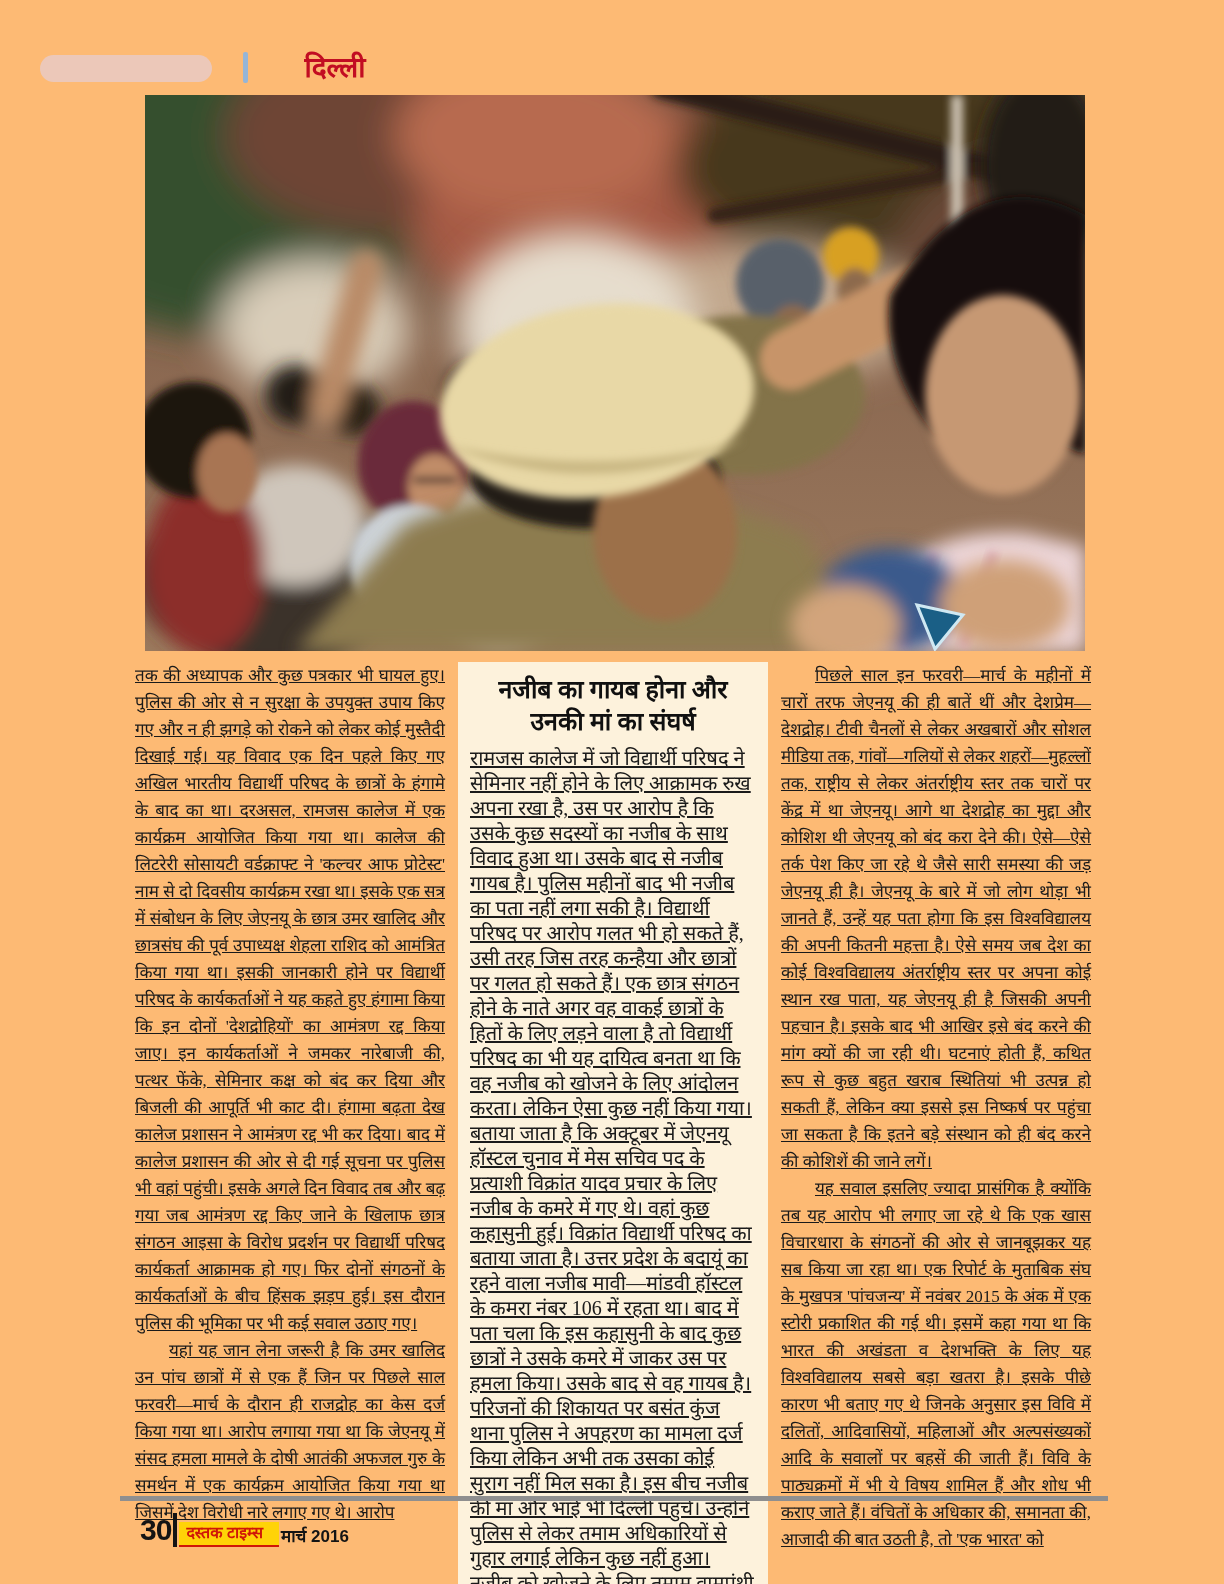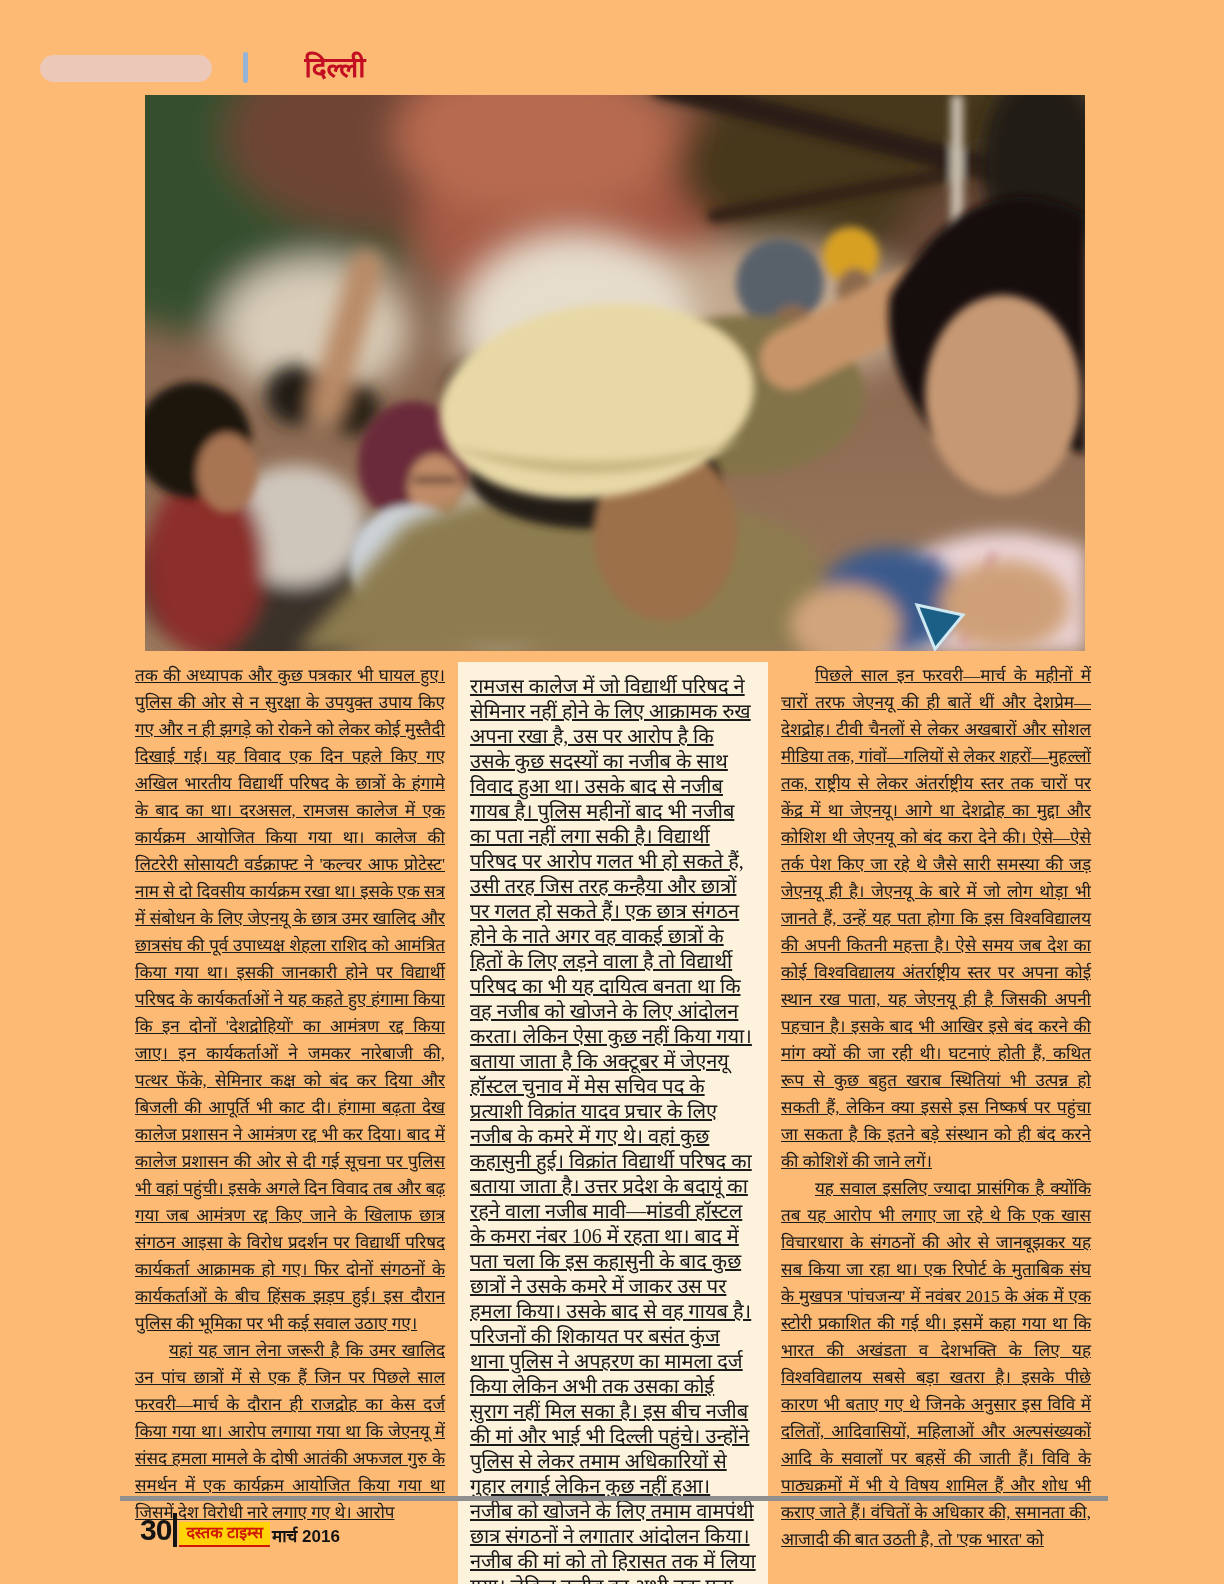--- a/index.html
+++ b/index.html
@@ -39,21 +39,21 @@
 
   
   .footer-rule { position:absolute; left:120px; top:1496px; width:988px; height:5px;
     background:#8f8f8f; }
   .footer { position:absolute; left:140px; top:1507px; height:40px;
     display:flex; align-items:flex-end; gap:2px;
     font-family:"Liberation Sans","DejaVu Sans",sans-serif; }
   .page-number { font-size:30px; font-weight:bold; color:#141414; letter-spacing:-1px; }
   .footer-vbar { width:4px; height:34px; background:#141414; }
   .magazine-logo { background:#ffd307; color:#d01708; font-weight:bold; font-size:16px;
-    padding:3px 7px 4px 7px; border-bottom:2px solid #d01708; line-height:1; }
+    padding:3px 16px 4px 7px; border-bottom:2px solid #d01708; line-height:1; }
   .footer-issue { font-size:17px; font-weight:bold; color:#141414; }
 </style>
 </head>
 <body>
 
 <div class="page">
 
   <div class="header">
     <div class="header-pill"></div>
     <div class="header-tick"></div>
@@ -163,20 +163,21 @@
 
   <div class="columns">
 
     <div class="col">
       <p>तक की अध्यापक और कुछ पत्रकार भी घायल हुए। पुलिस की ओर से न सुरक्षा के उपयुक्त उपाय किए गए और न ही झगड़े को रोकने को लेकर कोई मुस्तैदी दिखाई गई। यह विवाद एक दिन पहले किए गए अखिल भारतीय विद्यार्थी परिषद के छात्रों के हंगामे के बाद का था। दरअसल, रामजस कालेज में एक कार्यक्रम आयोजित किया गया था। कालेज की लिटरेरी सोसायटी वर्डक्राफ्ट ने 'कल्चर आफ प्रोटेस्ट' नाम से दो दिवसीय कार्यक्रम रखा था। इसके एक सत्र में संबोधन के लिए जेएनयू के छात्र उमर खालिद और छात्रसंघ की पूर्व उपाध्यक्ष शेहला राशिद को आमंत्रित किया गया था। इसकी जानकारी होने पर विद्यार्थी परिषद के कार्यकर्ताओं ने यह कहते हुए हंगामा किया कि इन दोनों 'देशद्रोहियों' का आमंत्रण रद्द किया जाए। इन कार्यकर्ताओं ने जमकर नारेबाजी की, पत्थर फेंके, सेमिनार कक्ष को बंद कर दिया और बिजली की आपूर्ति भी काट दी। हंगामा बढ़ता देख कालेज प्रशासन ने आमंत्रण रद्द भी कर दिया। बाद में कालेज प्रशासन की ओर से दी गई सूचना पर पुलिस भी वहां पहुंची। इसके अगले दिन विवाद तब और बढ़ गया जब आमंत्रण रद्द किए जाने के खिलाफ छात्र संगठन आइसा के विरोध प्रदर्शन पर विद्यार्थी परिषद कार्यकर्ता आक्रामक हो गए। फिर दोनों संगठनों के कार्यकर्ताओं के बीच हिंसक झड़प हुई। इस दौरान पुलिस की भूमिका पर भी कई सवाल उठाए गए।</p>
       <p class="indent">यहां यह जान लेना जरूरी है कि उमर खालिद उन पांच छात्रों में से एक हैं जिन पर पिछले साल फरवरी—मार्च के दौरान ही राजद्रोह का केस दर्ज किया गया था। आरोप लगाया गया था कि जेएनयू में संसद हमला मामले के दोषी आतंकी अफजल गुरु के समर्थन में एक कार्यक्रम आयोजित किया गया था जिसमें देश विरोधी नारे लगाए गए थे। आरोप</p>
     </div>
 
     <div class="col">
       <div class="story-box">
+        <h2 class="story-box-title">नजीब का गायब होना और उनकी मां का संघर्ष</h2>
         <p class="story-box-body">रामजस कालेज में जो विद्यार्थी परिषद ने सेमिनार नहीं होने के लिए आक्रामक रुख अपना रखा है, उस पर आरोप है कि उसके कुछ सदस्यों का नजीब के साथ विवाद हुआ था। उसके बाद से नजीब गायब है। पुलिस महीनों बाद भी नजीब का पता नहीं लगा सकी है। विद्यार्थी परिषद पर आरोप गलत भी हो सकते हैं, उसी तरह जिस तरह कन्हैया और छात्रों पर गलत हो सकते हैं। एक छात्र संगठन होने के नाते अगर वह वाकई छात्रों के हितों के लिए लड़ने वाला है तो विद्यार्थी परिषद का भी यह दायित्व बनता था कि वह नजीब को खोजने के लिए आंदोलन करता। लेकिन ऐसा कुछ नहीं किया गया। बताया जाता है कि अक्टूबर में जेएनयू हॉस्टल चुनाव में मेस सचिव पद के प्रत्याशी विक्रांत यादव प्रचार के लिए नजीब के कमरे में गए थे। वहां कुछ कहासुनी हुई। विक्रांत विद्यार्थी परिषद का बताया जाता है। उत्तर प्रदेश के बदायूं का रहने वाला नजीब मावी—मांडवी हॉस्टल के कमरा नंबर 106 में रहता था। बाद में पता चला कि इस कहासुनी के बाद कुछ छात्रों ने उसके कमरे में जाकर उस पर हमला किया। उसके बाद से वह गायब है। परिजनों की शिकायत पर बसंत कुंज थाना पुलिस ने अपहरण का मामला दर्ज किया लेकिन अभी तक उसका कोई सुराग नहीं मिल सका है। इस बीच नजीब की मां और भाई भी दिल्ली पहुंचे। उन्होंने पुलिस से लेकर तमाम अधिकारियों से गुहार लगाई लेकिन कुछ नहीं हुआ। नजीब को खोजने के लिए तमाम वामपंथी छात्र संगठनों ने लगातार आंदोलन किया। नजीब की मां को तो हिरासत तक में लिया गया। लेकिन नजीब का अभी तक पता नहीं चल सका है।</p>
       </div>
       <p class="continuation">लगाया गया था कि नारेबाजी करने वालों में छात्रसंघ अध्यक्ष कन्हैया कुमार और उमर खालिद आदि शामिल थे। फिलहाल ये छात्र जमानत पर बाहर हैं।</p>
     </div>
 
     <div class="col">
       <p class="indent">पिछले साल इन फरवरी—मार्च के महीनों में चारों तरफ जेएनयू की ही बातें थीं और देशप्रेम—देशद्रोह। टीवी चैनलों से लेकर अखबारों और सोशल मीडिया तक, गांवों—गलियों से लेकर शहरों—मुहल्लों तक, राष्ट्रीय से लेकर अंतर्राष्ट्रीय स्तर तक चारों पर केंद्र में था जेएनयू। आगे था देशद्रोह का मुद्दा और कोशिश थी जेएनयू को बंद करा देने की। ऐसे—ऐसे तर्क पेश किए जा रहे थे जैसे सारी समस्या की जड़ जेएनयू ही है। जेएनयू के बारे में जो लोग थोड़ा भी जानते हैं, उन्हें यह पता होगा कि इस विश्वविद्यालय की अपनी कितनी महत्ता है। ऐसे समय जब देश का कोई विश्वविद्यालय अंतर्राष्ट्रीय स्तर पर अपना कोई स्थान रख पाता, यह जेएनयू ही है जिसकी अपनी पहचान है। इसके बाद भी आखिर इसे बंद करने की मांग क्यों की जा रही थी। घटनाएं होती हैं, कथित रूप से कुछ बहुत खराब स्थितियां भी उत्पन्न हो सकती हैं, लेकिन क्या इससे इस निष्कर्ष पर पहुंचा जा सकता है कि इतने बड़े संस्थान को ही बंद करने की कोशिशें की जाने लगें।</p>
       <p class="indent">यह सवाल इसलिए ज्यादा प्रासंगिक है क्योंकि तब यह आरोप भी लगाए जा रहे थे कि एक खास विचारधारा के संगठनों की ओर से जानबूझकर यह सब किया जा रहा था। एक रिपोर्ट के मुताबिक संघ के मुखपत्र 'पांचजन्य' में नवंबर 2015 के अंक में एक स्टोरी प्रकाशित की गई थी। इसमें कहा गया था कि भारत की अखंडता व देशभक्ति के लिए यह विश्वविद्यालय सबसे बड़ा खतरा है। इसके पीछे कारण भी बताए गए थे जिनके अनुसार इस विवि में दलितों, आदिवासियों, महिलाओं और अल्पसंख्यकों आदि के सवालों पर बहसें की जाती हैं। विवि के पाठ्यक्रमों में भी ये विषय शामिल हैं और शोध भी कराए जाते हैं। वंचितों के अधिकार की, समानता की, आजादी की बात उठती है, तो 'एक भारत' को</p>
     </div>
 

